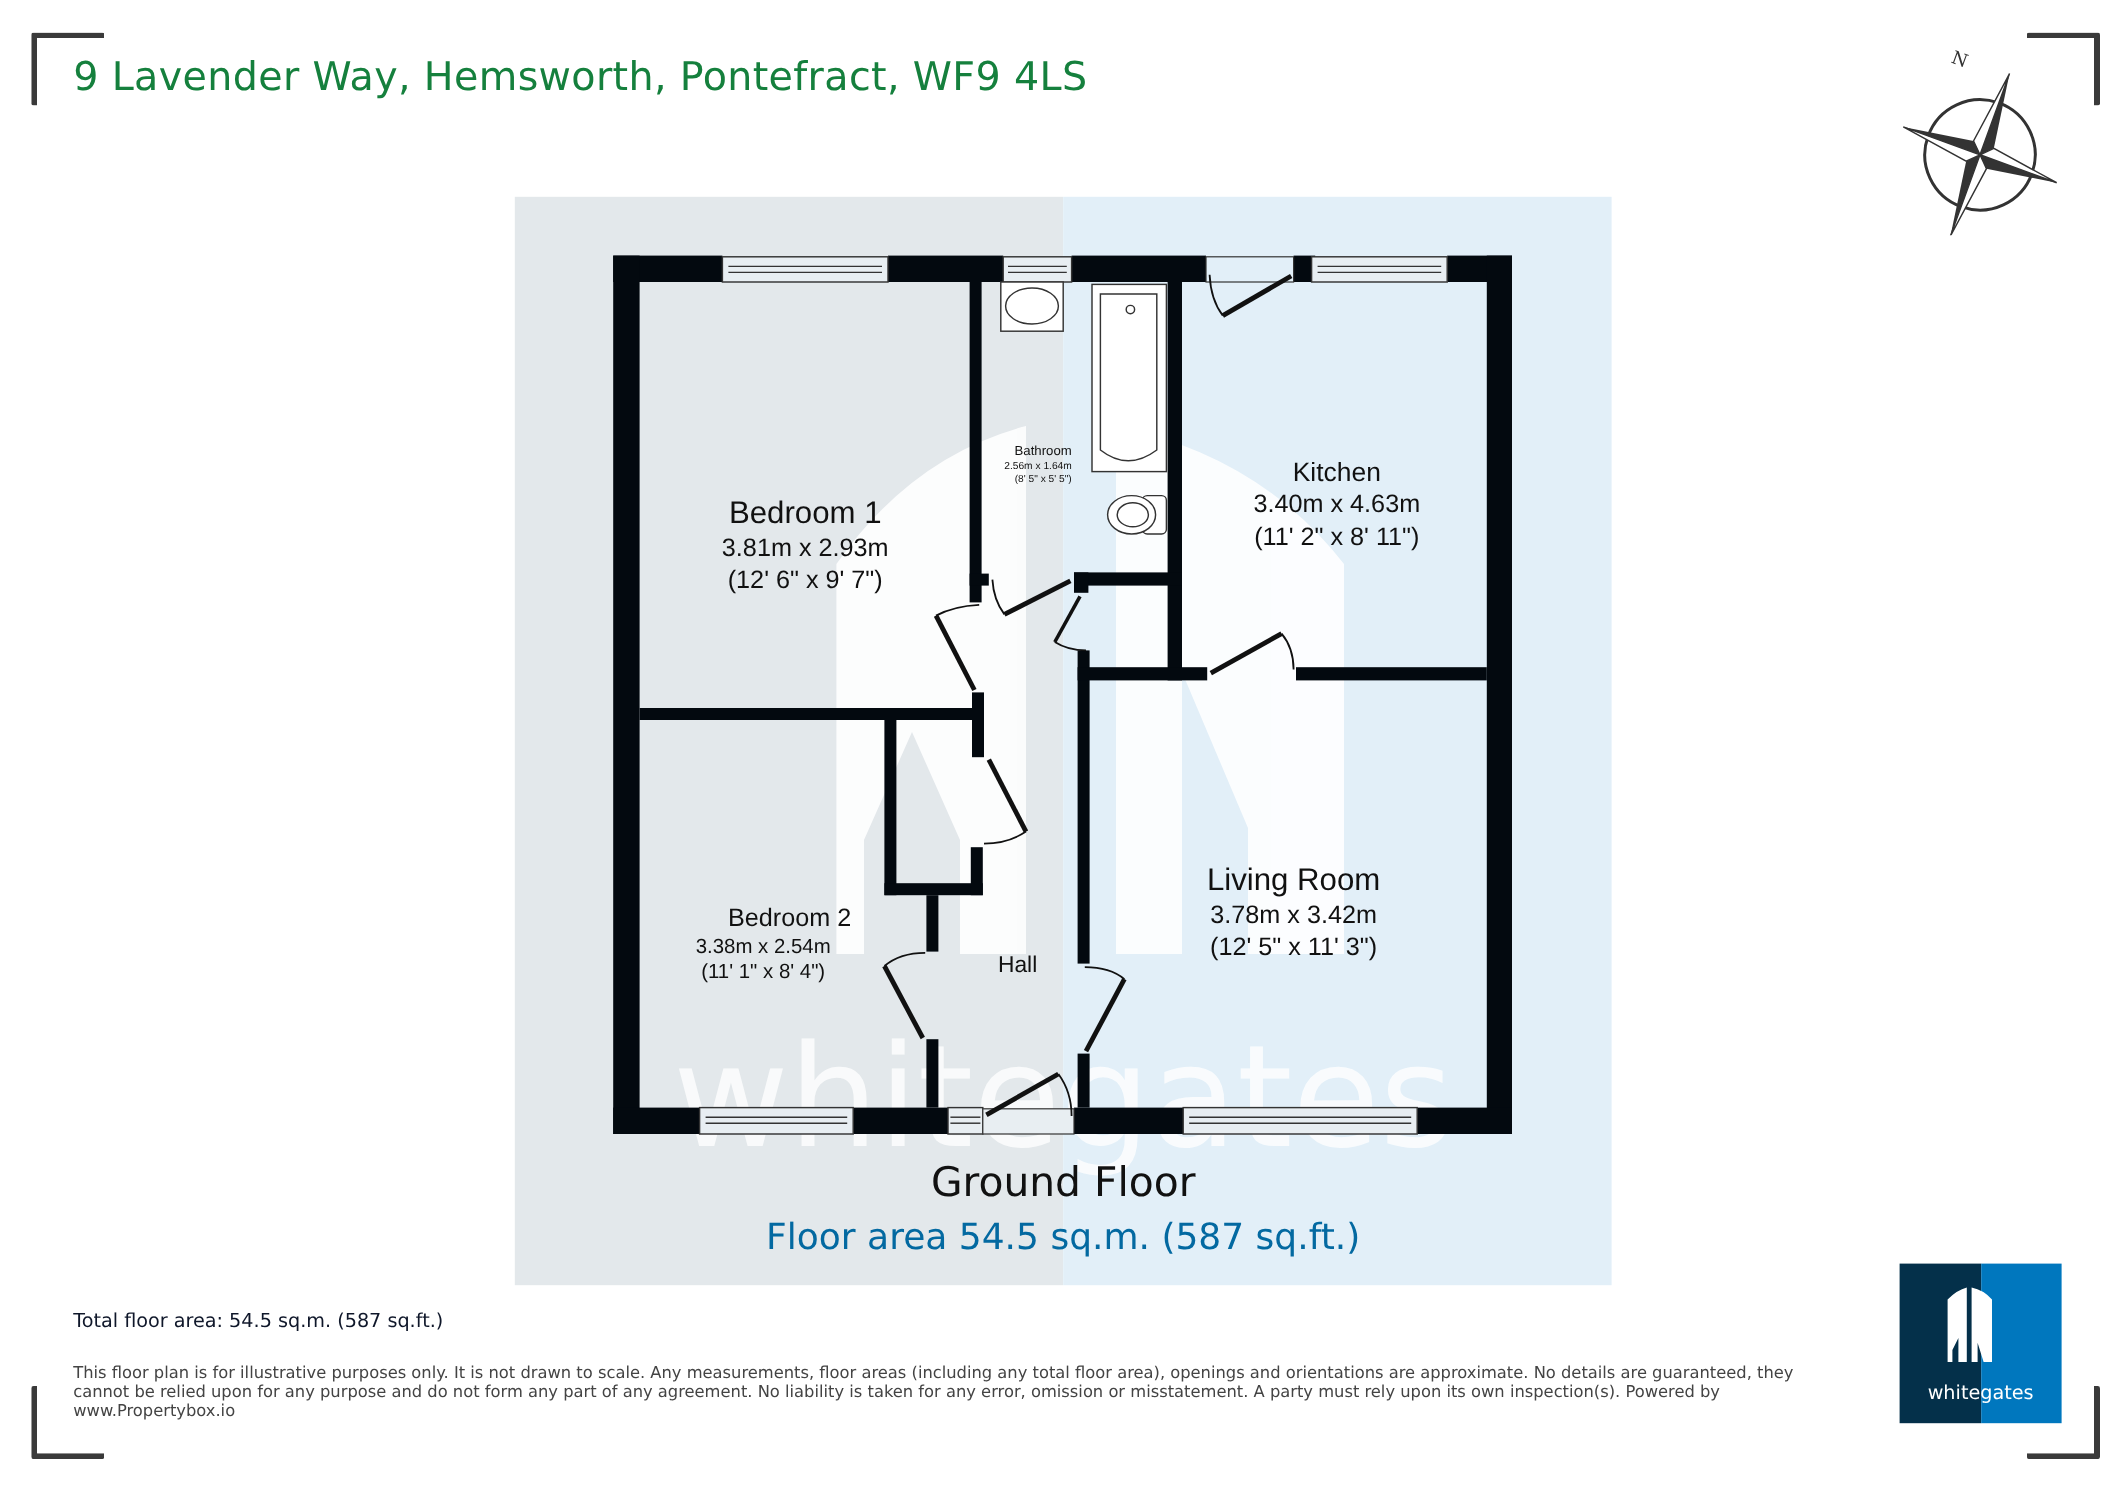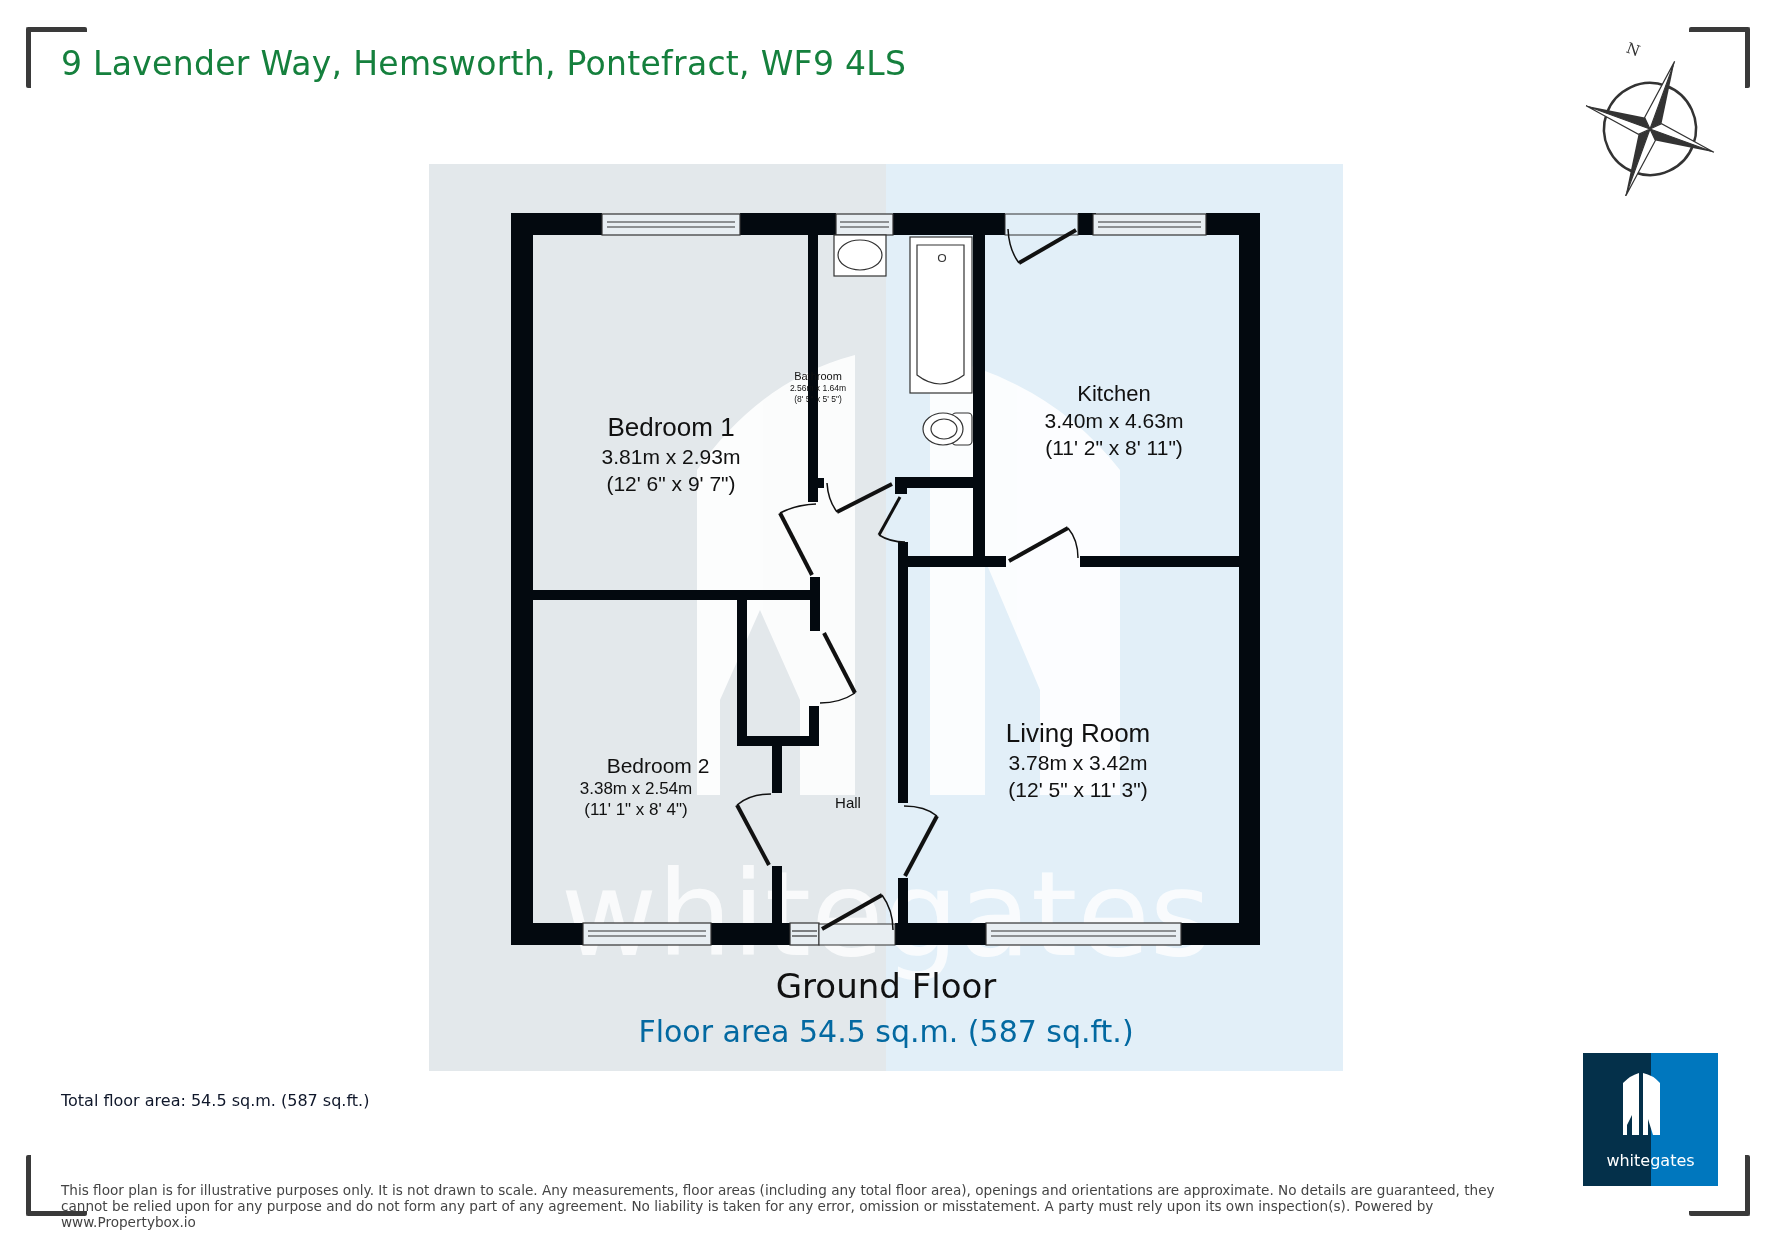--- a/index.html
+++ b/index.html
@@ -6,21 +6,21 @@
   body { width:1771px; height:1239px; position:relative; overflow:hidden; font-family:"DejaVu Sans", sans-serif; color:#000; }
   .bracket { position:absolute; width:56px; height:56px; border-color:#3a3a3a; border-style:solid; border-width:0; border-radius:2px; }
   .br-tl { left:26px; top:27px; border-left-width:5px; border-top-width:5px; }
   .br-tr { left:1689px; top:27px; border-right-width:5px; border-top-width:5px; }
   .br-bl { left:26px; top:1155px; border-left-width:5px; border-bottom-width:5px; }
   .br-br { left:1689px; top:1155px; border-right-width:5px; border-bottom-width:5px; }
   .title { position:absolute; left:61px; top:44px; font-size:33px; letter-spacing:0.3px; color:#15803d; white-space:nowrap; }
   .compass { position:absolute; left:1580px; top:36px; width:150px; height:160px; }
   .plan { position:absolute; left:0; top:0; width:1771px; height:1239px; }
   .total { position:absolute; left:61px; top:1091px; font-size:16px; color:#0f172a; white-space:nowrap; }
-  .disclaimer { position:absolute; left:61px; top:1136px; width:1470px; font-size:13.6px; line-height:16px; color:#444;margin-top:46px; }
+  .disclaimer { position:absolute; left:61px; top:1136px; width:1470px; font-size:13.6px; line-height:16px; color:#444; }
   .logo { position:absolute; left:1583px; top:1053px; width:135px; height:133px; display:flex; }
   .logo .l { width:68px; height:100%; background:#04304a; }
   .logo .r { width:67px; height:100%; background:#0077be; }
   .logo svg { position:absolute; left:0; top:0; }
   .logo-text { position:absolute; left:0; width:135px; top:98px; text-align:center; font-size:16px; color:#ffffff; font-family:"DejaVu Sans", sans-serif; }
   .room-label { position:absolute; text-align:center; font-family:"Liberation Sans", sans-serif; color:#111; white-space:nowrap; transform:translateX(-50%); }
   .room-name { display:block; }
   .floor-title { position:absolute; left:886px; top:966px; transform:translateX(-50%); font-size:34px; color:#111; white-space:nowrap; }
   .floor-area { position:absolute; left:886px; top:1014px; transform:translateX(-50%); font-size:30px; color:#0369a1; white-space:nowrap; }
 </style>
@@ -175,40 +175,40 @@
     <ellipse cx="944" cy="429" rx="13" ry="10"></ellipse>
   </g>
 </svg>
 
 <div class="room-label" style="left:671px; top:412px;">
   <span class="room-name" style="font-size:26px;">Bedroom 1</span>
   <span class="room-name" style="font-size:21px; line-height:28px;">3.81m x 2.93m</span>
   <span class="room-name" style="font-size:21px; line-height:26px;">(12' 6" x 9' 7")</span>
 </div>
 
-<div class="room-label" style="left:818px; top:370px;">
+<div class="room-label" style="left:865px; top:370px;text-align:right;">
   <span class="room-name" style="font-size:11px; line-height:13px;">Bathroom</span>
   <span class="room-name" style="font-size:8.5px; line-height:11px;">2.56m x 1.64m</span>
   <span class="room-name" style="font-size:8.5px; line-height:11px;">(8' 5" x 5' 5")</span>
 </div>
 
 <div class="room-label" style="left:1114px; top:381px;">
   <span class="room-name" style="font-size:22px;">Kitchen</span>
   <span class="room-name" style="font-size:21px; line-height:28px;">3.40m x 4.63m</span>
   <span class="room-name" style="font-size:21px; line-height:26px;">(11' 2" x 8' 11")</span>
 </div>
 
 <div class="room-label" style="left:636px; top:754px;">
   <span class="room-name" style="font-size:21px;margin-left:44px;">Bedroom 2</span>
   <span class="room-name" style="font-size:17px; line-height:22px;">3.38m x 2.54m</span>
   <span class="room-name" style="font-size:17px; line-height:20px;">(11' 1" x 8' 4")</span>
 </div>
 
 <div class="room-label" style="left:848px; top:794px;">
-  <span class="room-name" style="font-size:15px;">Hall</span>
+  <span class="room-name" style="font-size:19px;">Hall</span>
 </div>
 
 <div class="room-label" style="left:1078px; top:718px;">
   <span class="room-name" style="font-size:26px;">Living Room</span>
   <span class="room-name" style="font-size:21px; line-height:28px;">3.78m x 3.42m</span>
   <span class="room-name" style="font-size:21px; line-height:26px;">(12' 5" x 11' 3")</span>
 </div>
 
 <div class="floor-title">Ground Floor</div>
 <div class="floor-area">Floor area 54.5 sq.m. (587 sq.ft.)</div>

